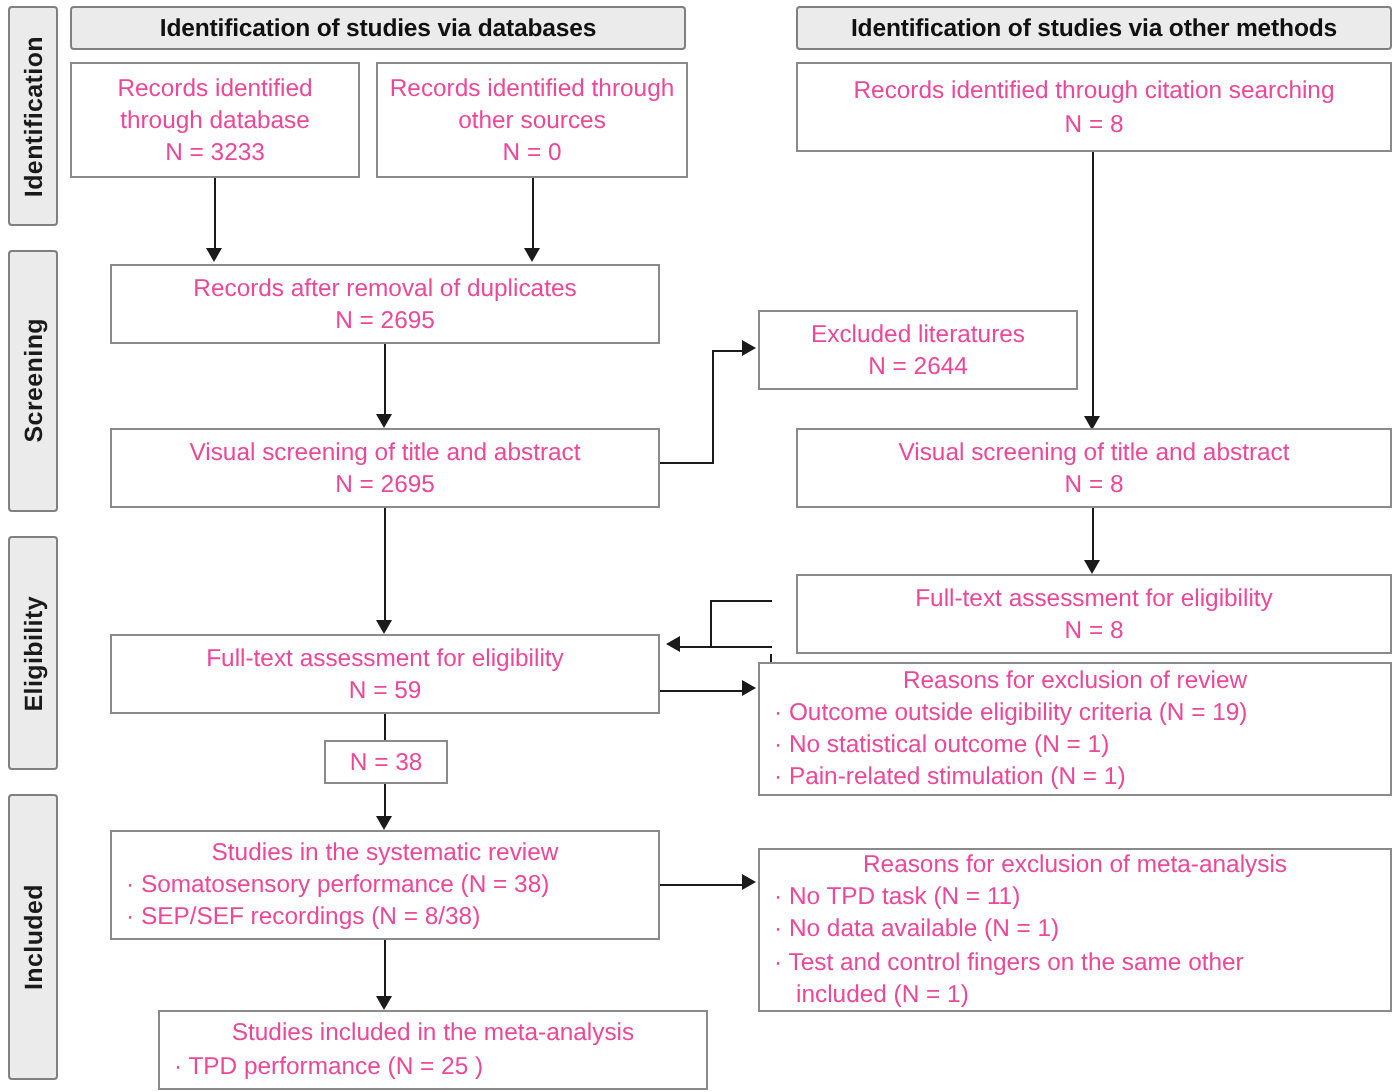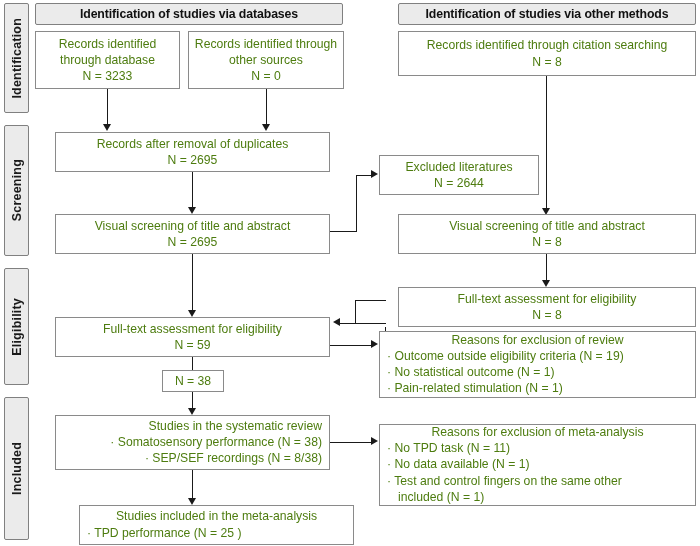--- a/index.html
+++ b/index.html
@@ -56,21 +56,21 @@
   .box {
     position: absolute;
     box-sizing: border-box;
     background: #ffffff;
     border: 1.1px solid #8a8a8a;
     display: flex;
     flex-direction: column;
     align-items: center;
     justify-content: center;
     font-size: 12.2px;
-    color: #4d7c0f;
+    color: #ec4899;
     line-height: 1.32;
     text-align: center;
     padding: 2px 4px;
   }
   .box .ln { display: block; white-space: nowrap; }
   
   .box.listbox {
     align-items: stretch;
     justify-content: center;
     text-align: left;
@@ -228,21 +228,21 @@
     <span class="bullet">· Pain-related stimulation (N = 1)</span>
   </div>
 
   <div class="vline" style="left:192px; top:357px; height:13px;"></div>
   <div class="box" style="left:162px; top:370px; width:62px; height:22px;">
     <span class="ln">N = 38</span>
   </div>
   <div class="vline" style="left:192px; top:392px; height:17px;"></div>
   <div class="arrow-down" style="left:188px; top:408px;"></div>
 
-  <div class="box listbox" style="left:55px; top:415px; width:275px; height:55px;align-items:flex-end;">
+  <div class="box listbox" style="left:55px; top:415px; width:275px; height:55px;">
     <span class="title">Studies in the systematic review</span>
     <span class="bullet">· Somatosensory performance (N = 38)</span>
     <span class="bullet">· SEP/SEF recordings (N = 8/38)</span>
   </div>
 
   <div class="hline" style="left:330px; top:442px; width:42px;"></div>
   <div class="arrow-right" style="left:371px; top:437px;"></div>
 
   <div class="box listbox" style="left:379px; top:424px; width:317px; height:82px;">
     <span class="title">Reasons for exclusion of meta-analysis</span>

